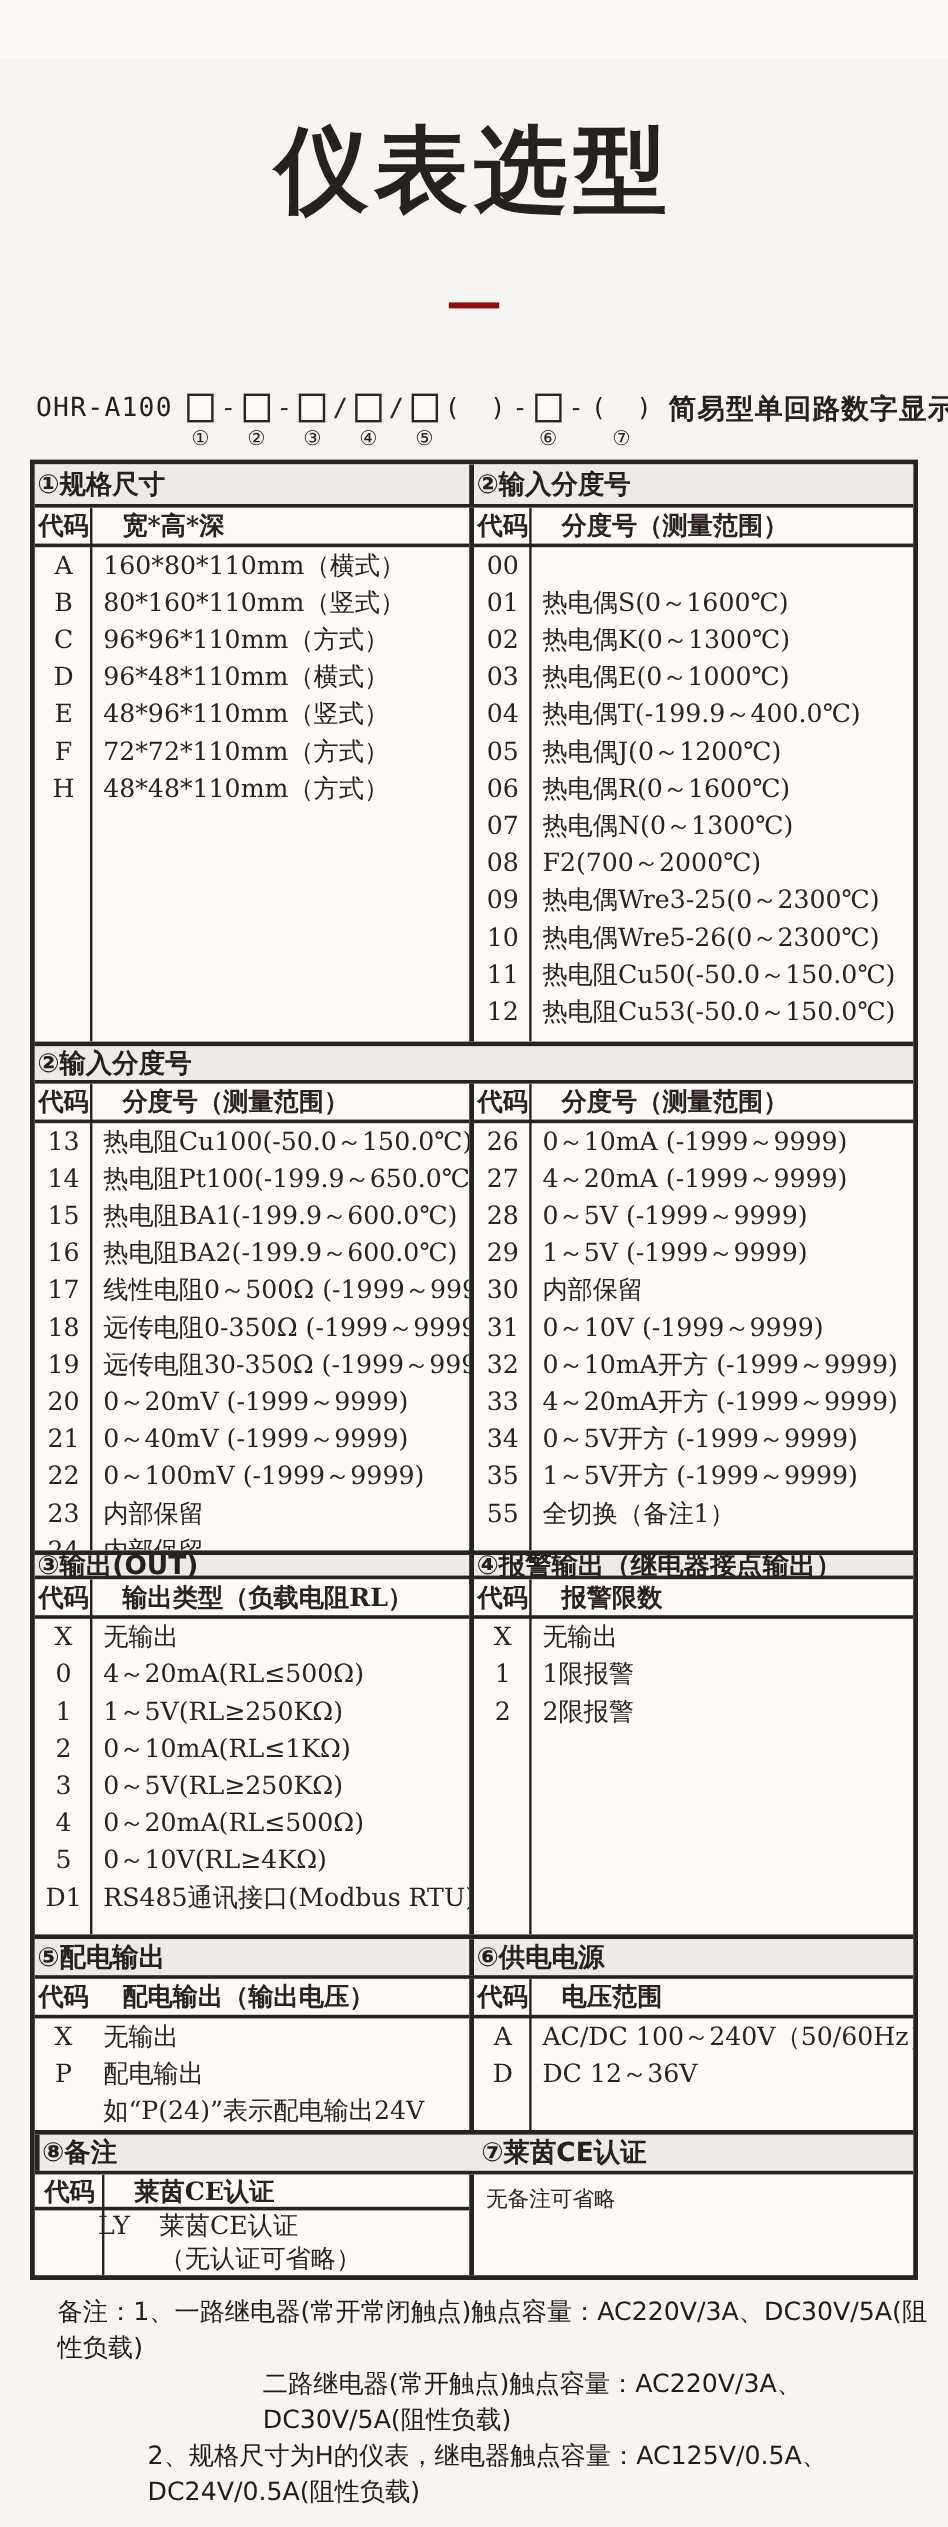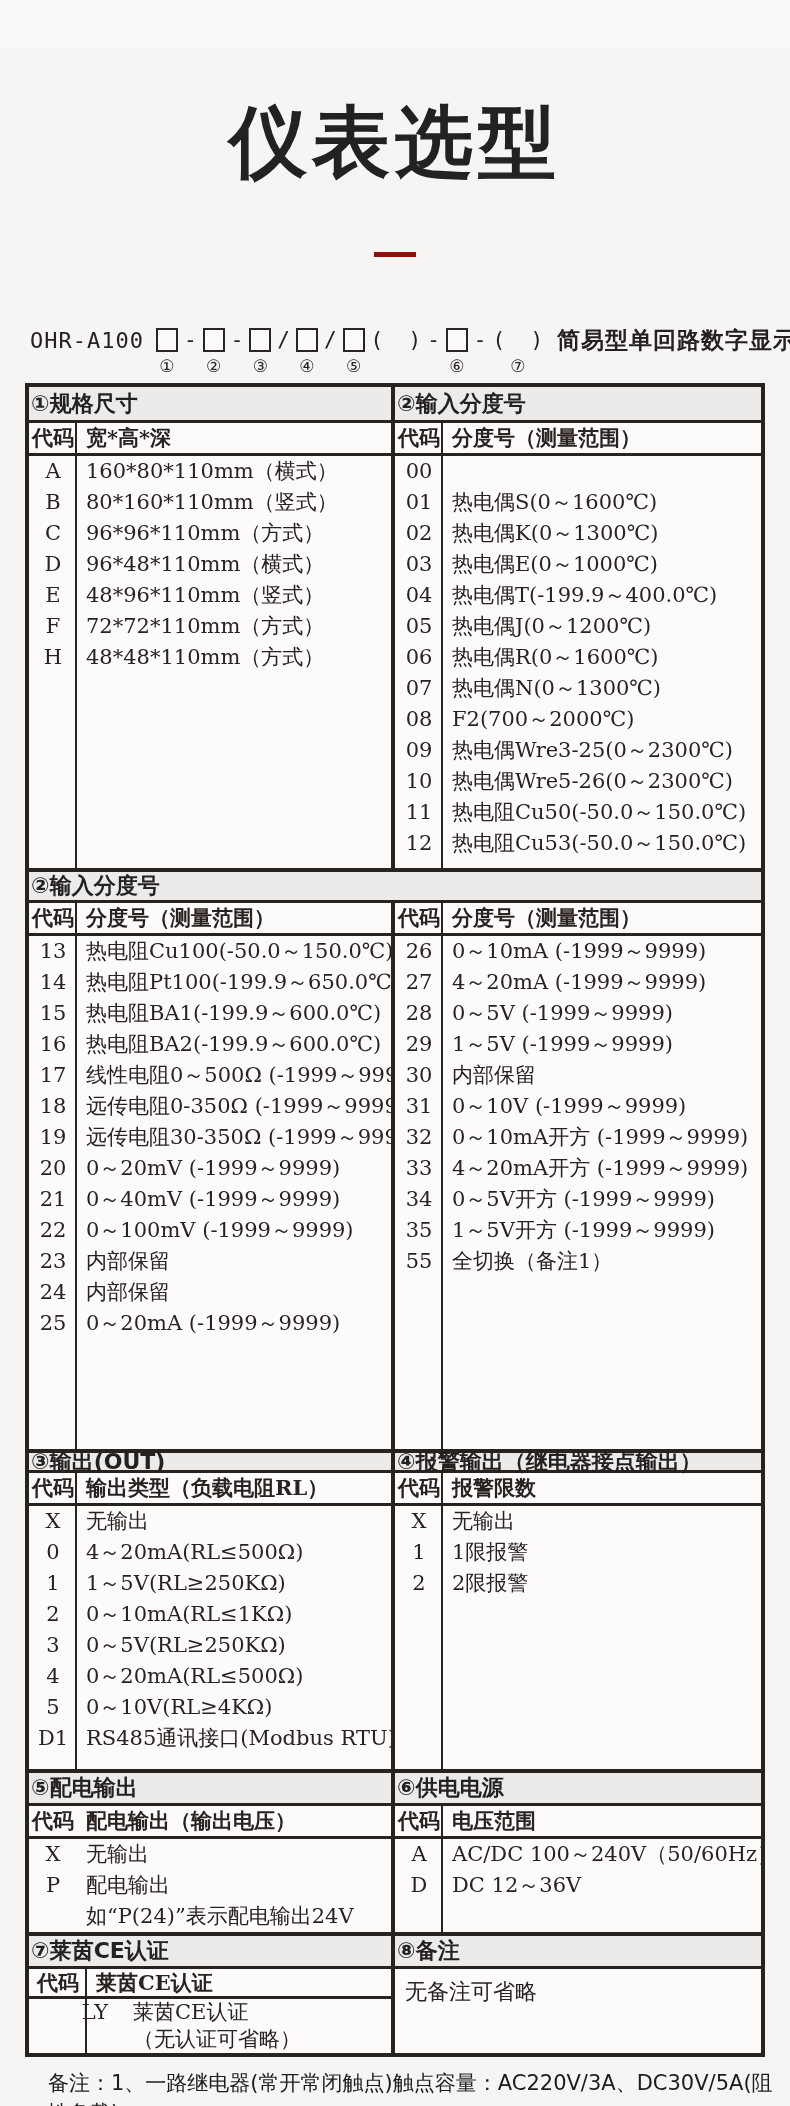--- a/index.html
+++ b/index.html
@@ -37,35 +37,35 @@
   .half { position:relative; overflow:hidden; }
   .half.l { width:362px; }
   .half.r { flex:1; border-left:4px solid #292320; }
   .half:not(.nodiv)::before { content:""; position:absolute; left:46px; top:0; bottom:0;
     width:2px; background:#292320; }
   .half.wide::before { left:56px; }
 
   .thead { display:flex; align-items:center; height:33px; border-bottom:3px solid #292320;
     font-weight:700; font-size:21px; }
   .th-code { width:48px; text-align:center; flex:none; }
-  .th-desc { padding-left:9px; white-space:nowrap; }
+  .th-desc { padding-left:25px; white-space:nowrap; }
   .wide .th-code, .wide .td.code { width:58px; }
 
   .tbody { overflow:hidden; }
   .tr { display:flex; line-height:31px; font-size:21px; }
   .td.code { width:48px; text-align:center; flex:none; }
   .td.desc { padding-left:9px; white-space:nowrap; }
 
   .ba .sec-head { height:36px; } .ba .tbody { height:412px; }
-  .bb .sec-head { height:31px; } .bb .tbody { height:513px; }
+  .bb .sec-head { height:31px; } .bb .tbody { height:356px; }
   .bc .sec-head { height:20px;align-items:center; } .bc .tbody { height:263px; }
   .bd .sec-head { height:33px; } .bd .tbody { height:93px; }
   .be .sec-head { height:33px; } .be .thead { height:30px; }
   .be .tbody { height:54px; } .be .tr { line-height:27px;padding-left:37px; }
-  .remark-note { padding:8px 0 0 10px; font-size:22px; }
+  .remark-note { padding:8px 0 0 10px; font-size:18px; }
 
   .footer { margin-top:11px; font-family:"DejaVu Sans", sans-serif; font-size:21px;
     line-height:30px; color:#1f1c1a; }
   .fn-1 { padding-left:48px; }
   .fn-2 { padding-left:219px; }
   .fn-3 { padding-left:123px; }
 </style>
 </head>
 <body>
 
@@ -468,22 +468,22 @@
                 <span class="td code">D</span>
                 <span class="td desc">DC 12～36V</span>
               </div>
             </div>
         </div>
       </div>
     </div>
 
     <div class="block be">
       <div class="sec-head">
+        <div class="cell r">⑧备注</div>
         <div class="cell l">⑦莱茵CE认证</div>
-        <div class="cell r">⑧备注</div>
       </div>
       <div class="cols">
         <div class="half l wide">
           <div class="thead">
             <span class="th-code">代码</span>
             <span class="th-desc">莱茵CE认证</span>
           </div>
           <div class="tbody">
               <div class="tr">
                 <span class="td code">LY</span>

